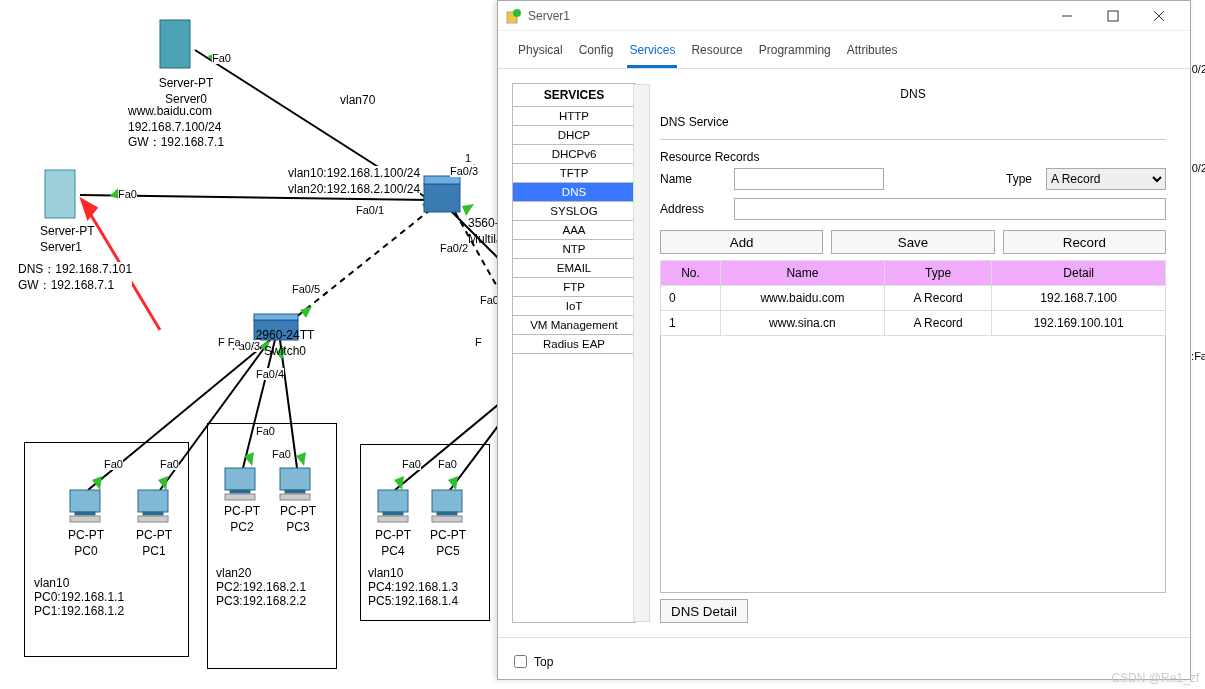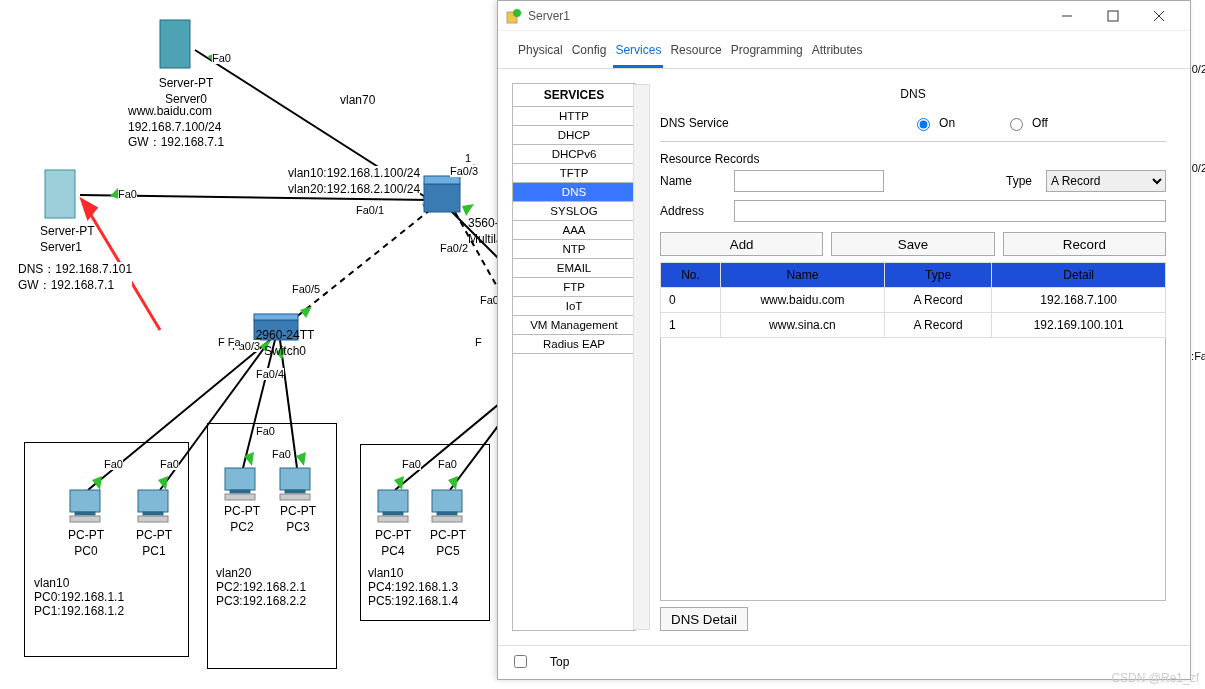--- a/index.html
+++ b/index.html
@@ -10,21 +10,21 @@
   .if-label { position:absolute; font-size:11px; color:#000; background:#fff; }
   .boxnote { position:absolute; font-size:12px; background:#fff; }
   .grp { position:absolute; border:1px solid #000; }
 
   .window { position:absolute; left:497px; top:0; width:694px; height:680px; background:#fff; border:1px solid #aaa; display:flex; flex-direction:column; box-shadow:-2px 0 6px rgba(0,0,0,.15);}
   .titlebar{ height:30px; display:flex; align-items:center; padding:0 8px; color:#555; font-size:12px; border-bottom:1px solid #eee; }
   .titlebar .icon{ width:16px;height:16px;margin-right:6px;}
   .tbtn{ width:46px;height:30px;display:flex;align-items:center;justify-content:center; }
   .spacer{flex:1;}
 
-  .tabs{ display:flex; gap:5px; padding:8px 18px 0 18px; border-bottom:1px solid #ddd;text-align:center; }
+  .tabs{ display:flex; gap:12px; padding:8px 18px 0 18px; border-bottom:1px solid #ddd;text-align:center; }
   .tab{ padding:4px 2px 8px 2px; color:#444; cursor:pointer; }
   .tab.sel{ color:#0c6fd1; border-bottom:3px solid #0c6fd1; }
 
   .body{ flex:1; display:flex; padding:14px; gap:14px; }
   .side{ width:124px; background:#fff; border:1px solid #bbb; position:relative; }
   .side .hdr{ text-align:center; font-weight:bold; border-bottom:1px solid #bbb; padding:4px 0; background:#fff;}
   .side .item{ text-align:center; padding:3px 0; border-bottom:1px solid #bbb; font-size:11.5px; background:#fff; cursor:pointer;}
   .side .item.sel{ background:#3a77ff; color:#fff; }
   .side::after{ content:""; position:absolute; right:-15px; top:0; bottom:0; width:15px; border:1px solid #ddd; background:#f3f3f3;}
   .sidewrap{ display:flex;}
@@ -36,25 +36,25 @@
   .hr{ border:0; border-top:1px solid #ccc; margin:6px 0 10px 0;}
   input[type=text]{ height:22px; border:1px solid #aaa; padding:2px 4px; font-size:12px;}
   select{ height:22px; border:1px solid #aaa; font-size:12px;}
   .btn{ flex:1; height:24px; border:1px solid #aaa; background:#f7f7f7; cursor:pointer; }
   .btnrow{ display:flex; gap:8px; margin:6px 0;}
   .rgroup{ display:flex; gap:50px; align-items:center;}
   .rgroup label{ display:flex; align-items:center; gap:6px;}
 
   table.grid{ width:100%; border-collapse:collapse; border:1px solid #bbb; font-size:12px;}
   table.grid th, table.grid td{ border:1px solid #ddd; padding:5px 8px; text-align:center; }
-  table.grid th{ background:#1d4ed8; font-weight:normal;}
+  table.grid th{ background:#f0abfc; font-weight:normal;}
   .fill{ flex:1; border:1px solid #bbb; border-top:0; }
   .cbtn{ height:24px; border:1px solid #aaa; background:#f7f7f7; padding:0 10px; cursor:pointer; width:fit-content; margin-top:6px;}
 
-  .footer{ padding:6px 12px 8px 12px; display:flex; align-items:center; gap:20px; border-top:1px solid #ddd;}
+  .footer{ padding:14px 12px 8px 12px; display:flex; align-items:center; gap:4px; border-top:1px solid #ddd;}
   .watermark{ position:absolute; right:6px; bottom:4px; color:#ccc; font-size:12px;}
   .strip{ position:absolute; right:-2px; top:60px; background:#fff; font-size:11px; line-height:1.7; text-align:right; }
 </style>
 </head>
 <body>
 
 <div class="strip">
   <div>0/2</div>
   <div style="height:80px"></div>
   <div>0/2</div>
@@ -268,30 +268,20 @@
         <div class="item">IoT</div>
         <div class="item">VM Management</div>
         <div class="item">Radius EAP</div>
       </div>
     </div>
 
     <div class="main">
       <div class="mtitle">DNS</div>
       <div class="row">
         <div class="lbl">DNS Service</div>
-        <div class="rgroup" style="flex:1; justify-content:center;">
-          <label>
-              <input type="radio" checked="" style=""> 
-              <span>On</span>
-            </label>
-          <label>
-              <input type="radio" style=""> 
-              <span>Off</span>
-            </label>
-        </div>
       </div>
       <hr class="hr">
       <div>Resource Records</div>
       <div class="row">
         <div style="width:60px">Name</div>
         <input type="text" style="width: 150px;" value="">
         <div class="spacer"></div>
         <div>Type</div>
         <select style="width:120px"><option>A Record</option></select>
       </div>

